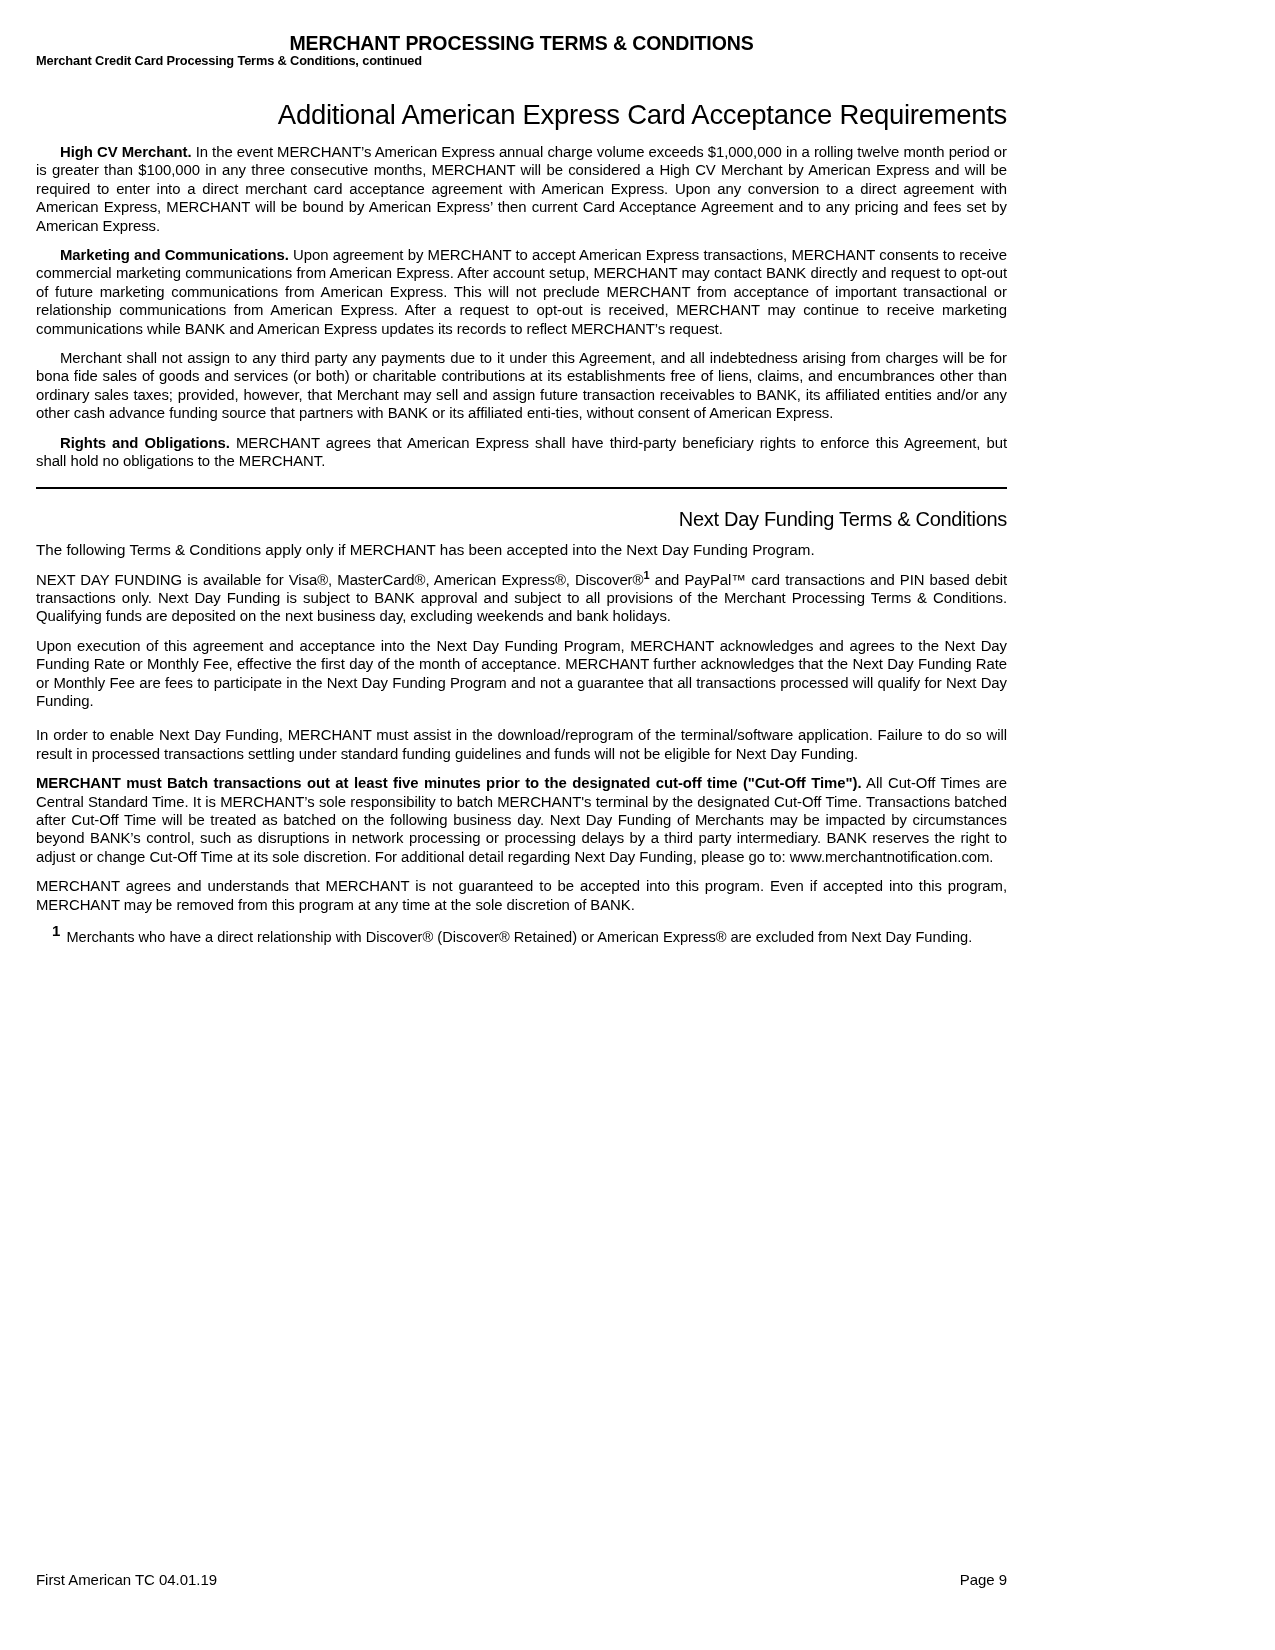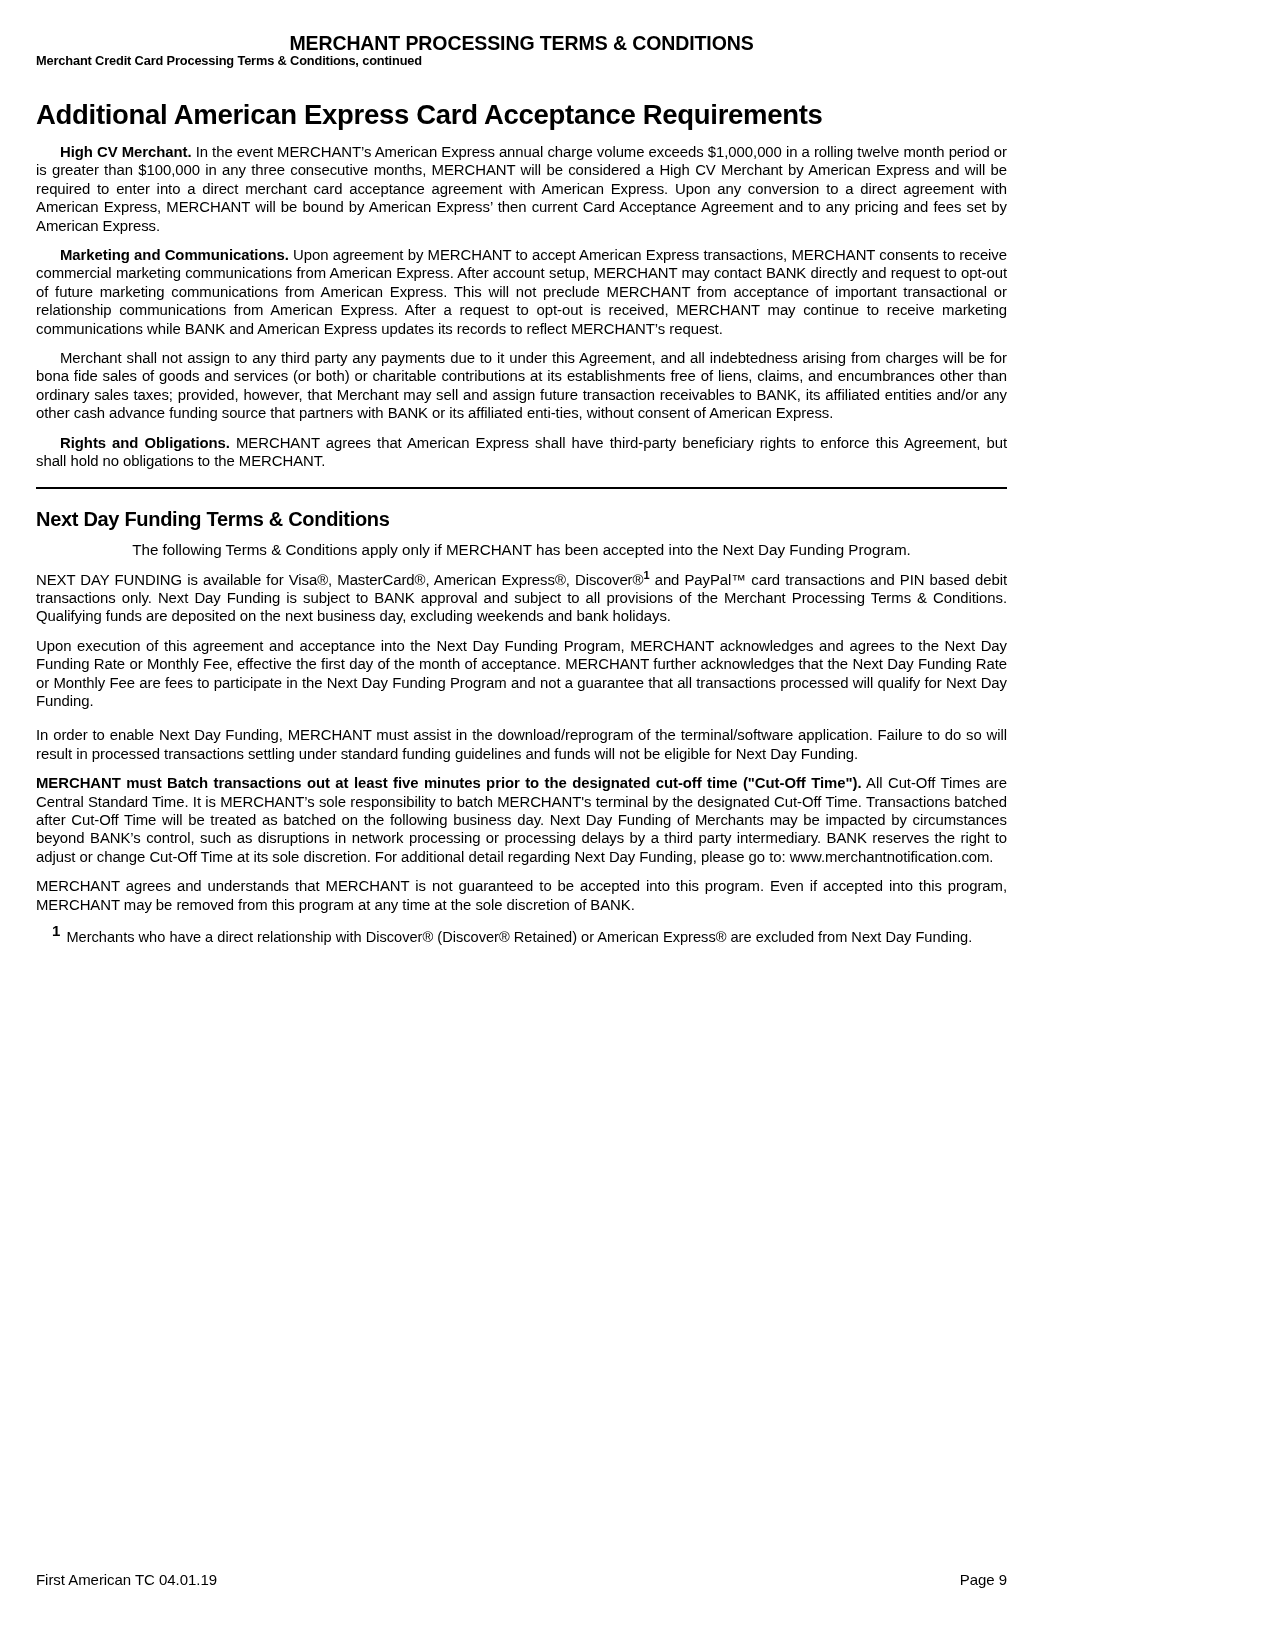--- a/index.html
+++ b/index.html
@@ -44,33 +44,32 @@
     left: 0;
     top: 23px;
     font-size: 12.8px;
     font-weight: bold;
     letter-spacing: -0.15px;
     white-space: nowrap;
   }
 
   
   h1.section-title {
-    text-align: left;
+    text-align: right;
     font-size: 27.5px;
-    font-weight: bold;
+    font-weight: normal;
     letter-spacing: -0.3px;
     margin: 28px 0 0 0;
     line-height: 1.2;
   }
   h1.section-title.second {
     margin: 18px 0 0 0;
     font-size: 20px;
   }
   .section-subtitle {
-    text-align: center;
     font-size: 15.2px;
     margin: 9px 0 0 0;
     line-height: 1.25;
   }
 
   
   p.body {
     font-size: 14.9px;
     line-height: 1.235;
     margin: 0;

